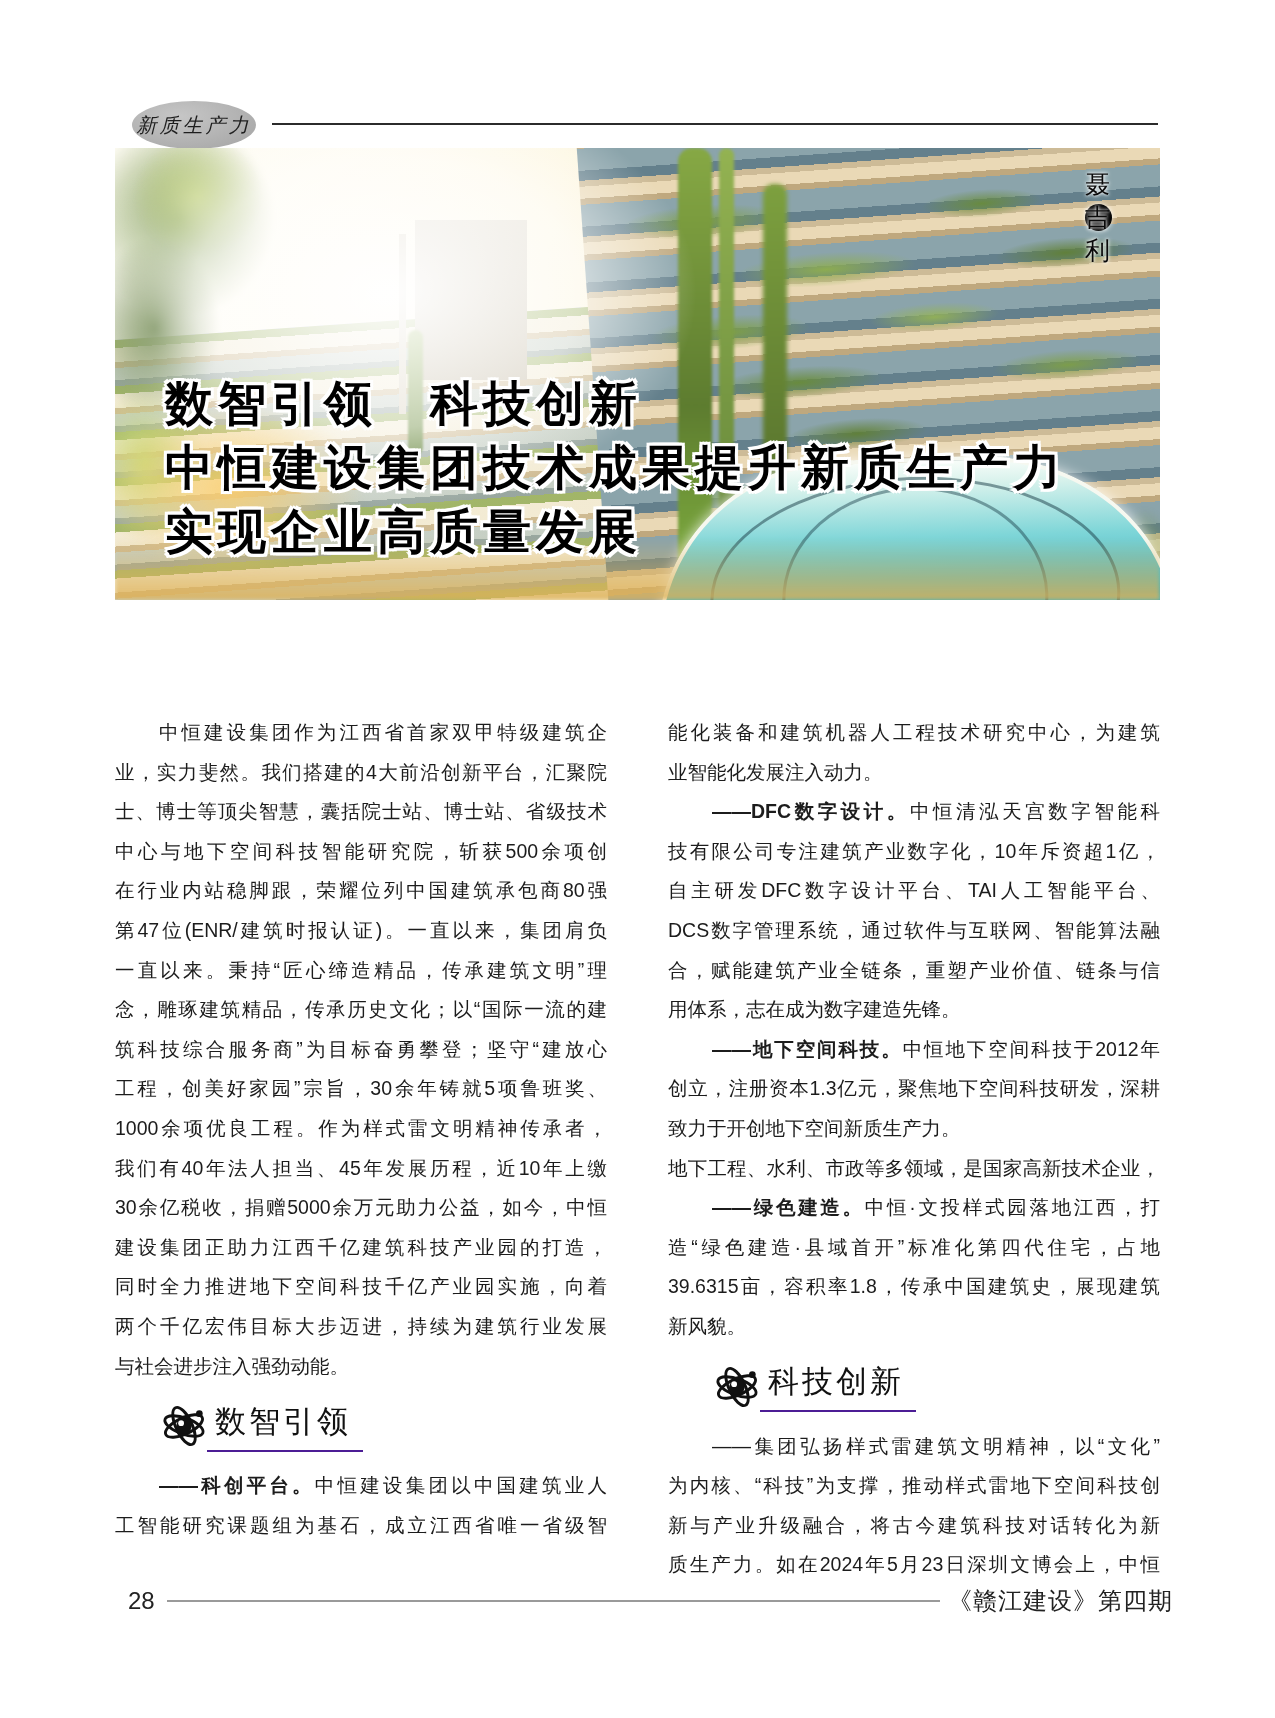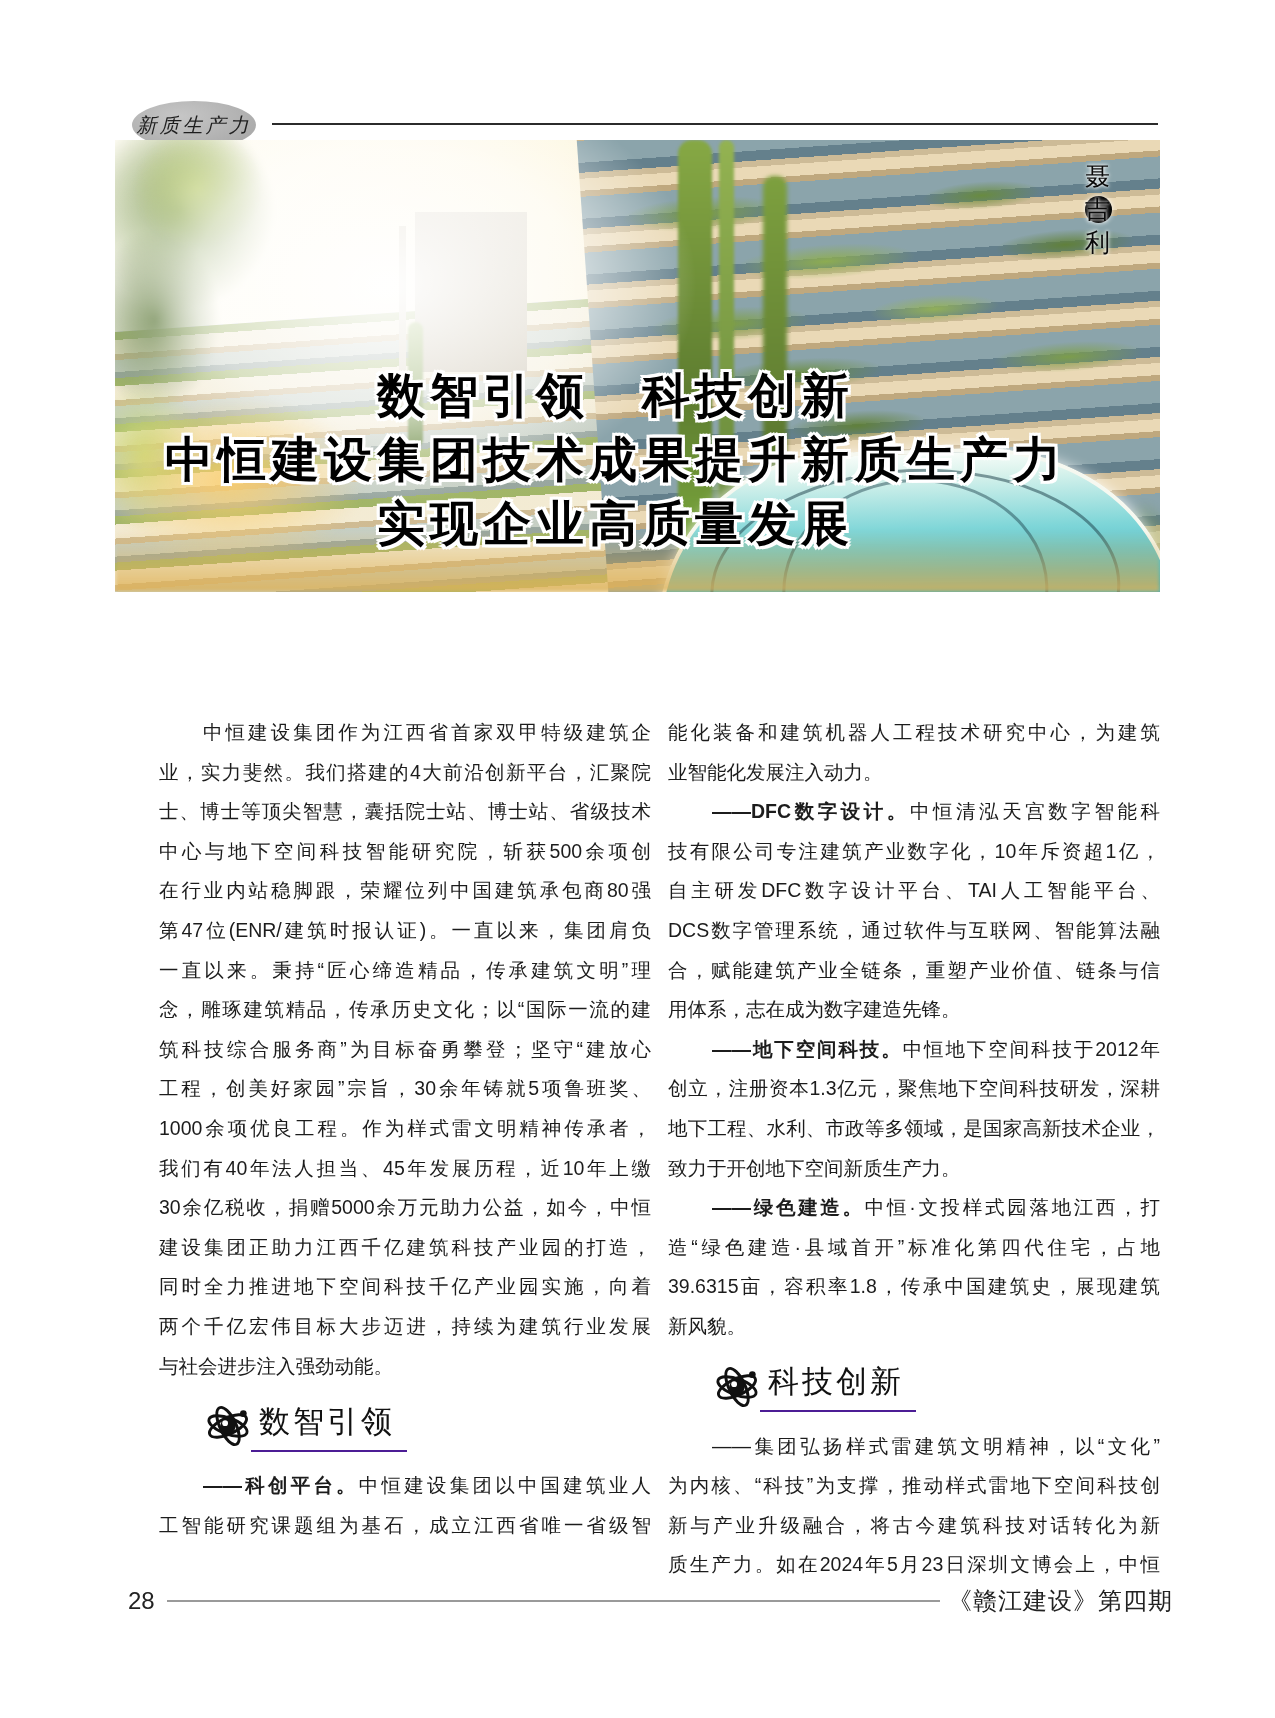--- a/index.html
+++ b/index.html
@@ -10,22 +10,22 @@
 
   
   .badge { position:absolute; left:132px; top:101px; width:124px; height:48px;
            border-radius:50%; background:radial-gradient(ellipse at 38% 32%, #c6c6c6, #a8a8a8 85%);
            display:flex; align-items:center; justify-content:center;
            font-family:"Liberation Serif","DejaVu Serif",serif; font-style:italic;
            font-size:20px; letter-spacing:3px; color:#1e1e1e; }
   .hrule { position:absolute; left:272px; top:123px; width:886px; height:2px; background:#2b2b2b; }
 
   
-  .hero { position:absolute; left:115px; top:140px; width:1045px; height:452px; overflow:hidden;
-          background:linear-gradient(100deg,#fffdf6 0%,#fdf7e2 40%,#f6e9c4 72%,#efdcae 100%);text-align:center; }
+  .hero { position:absolute; left:115px; top:148px; width:1045px; height:452px; overflow:hidden;
+          background:linear-gradient(100deg,#fffdf6 0%,#fdf7e2 40%,#f6e9c4 72%,#efdcae 100%); }
   .hero * { position:absolute; }
   .hb-left { left:-40px; top:168px; width:780px; height:330px; transform:rotate(-4deg);
              background:repeating-linear-gradient(to bottom,
                #9ab05e 0 8px, #f2ead2 8px 22px, #cbb68c 22px 28px,
                #c2ccc2 28px 40px, #90a09a 40px 46px);
              opacity:.92; }
   .tower { left:300px; top:72px; width:112px; height:160px;
            background:linear-gradient(#ded7c8,#c2b8a2); }
   .pillar { left:284px; top:86px; width:7px; height:180px; background:#d8d0bd; }
   .l-vine { left:293px; top:182px; width:15px; height:125px; border-radius:8px;
@@ -98,21 +98,21 @@
                  box-shadow:0 0 5px rgba(255,255,255,.9); }
   .hero-title { left:50px; top:224px; font-weight:bold; font-size:48px; line-height:64px;
                 letter-spacing:5px; color:#000; white-space:nowrap;
                 text-shadow:-3px -3px 0 #fff, 0 -3px 0 #fff, 3px -3px 0 #fff,
                             -3px 0 0 #fff, 3px 0 0 #fff,
                             -3px 3px 0 #fff, 0 3px 0 #fff, 3px 3px 0 #fff; }
   .hero-title div { position:static; }
 
   
   .col { position:absolute; top:713px; width:492px; }
-  .col-left { left:115px;margin-left:44px; }
+  .col-left { left:115px; }
   .col-right { left:668px; }
   .tl { font-size:19.5px; line-height:39.6px; color:#1c1c1c;
         text-align:justify; text-align-last:justify; }
   .tl.end { text-align-last:left; }
   .tl.ind { text-indent:44px; }
   .tl b { font-weight:bold; }
 
   .sec { display:flex; align-items:center; margin:16px 0 16px 46px; height:48px; }
   .sec svg { flex:0 0 auto; display:block; }
   .sec .t { font-size:31px; letter-spacing:3px; color:#111;
@@ -210,22 +210,22 @@
     <div class="tl">能化装备和建筑机器人工程技术研究中心，为建筑</div>
     <div class="tl end">业智能化发展注入动力。</div>
     <div class="tl ind"><b>——DFC数字设计。</b><span>中恒清泓天宫数字智能科</span></div>
     <div class="tl">技有限公司专注建筑产业数字化，10年斥资超1亿，</div>
     <div class="tl">自主研发DFC数字设计平台、TAI人工智能平台、</div>
     <div class="tl">DCS数字管理系统，通过软件与互联网、智能算法融</div>
     <div class="tl">合，赋能建筑产业全链条，重塑产业价值、链条与信</div>
     <div class="tl end">用体系，志在成为数字建造先锋。</div>
     <div class="tl ind"><b>——地下空间科技。</b><span>中恒地下空间科技于2012年</span></div>
     <div class="tl">创立，注册资本1.3亿元，聚焦地下空间科技研发，深耕</div>
+    <div class="tl end">致力于开创地下空间新质生产力。</div>
     <div class="tl">地下工程、水利、市政等多领域，是国家高新技术企业，</div>
-    <div class="tl end">致力于开创地下空间新质生产力。</div>
     <div class="tl ind"><b>——绿色建造。</b><span>中恒·文投样式园落地江西，打</span></div>
     <div class="tl">造“绿色建造·县域首开”标准化第四代住宅，占地</div>
     <div class="tl">39.6315亩，容积率1.8，传承中国建筑史，展现建筑</div>
     <div class="tl end">新风貌。</div>
 
     <div class="sec">
       <svg viewBox="0 0 48 48" width="46" height="48">
         <g fill="none" stroke="#111" stroke-width="3">
           <ellipse cx="24" cy="24" rx="21" ry="8.5" transform="rotate(-25 24 24)"></ellipse>
           <ellipse cx="24" cy="24" rx="21" ry="8.5" transform="rotate(65 24 24)"></ellipse>

